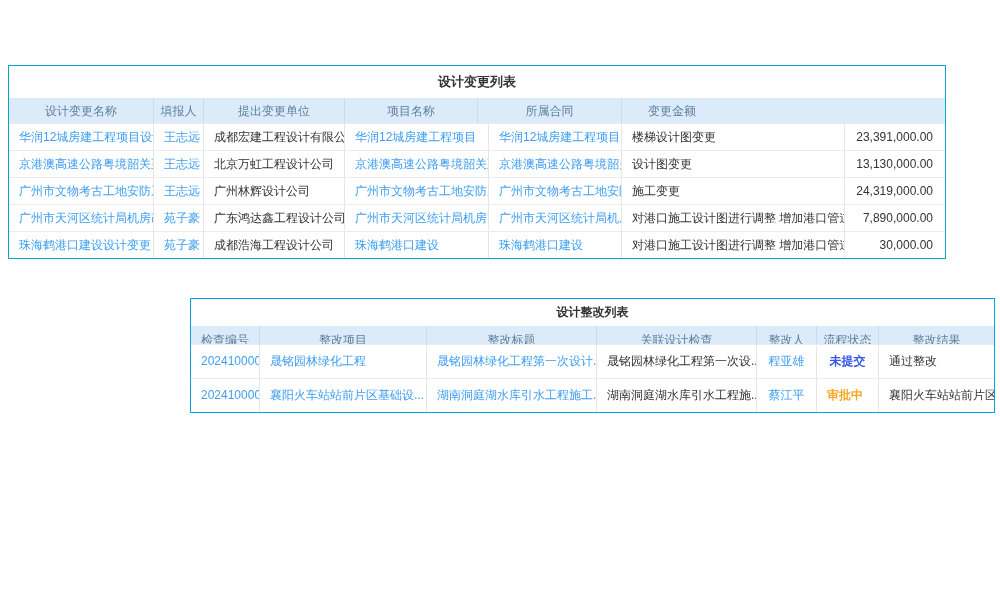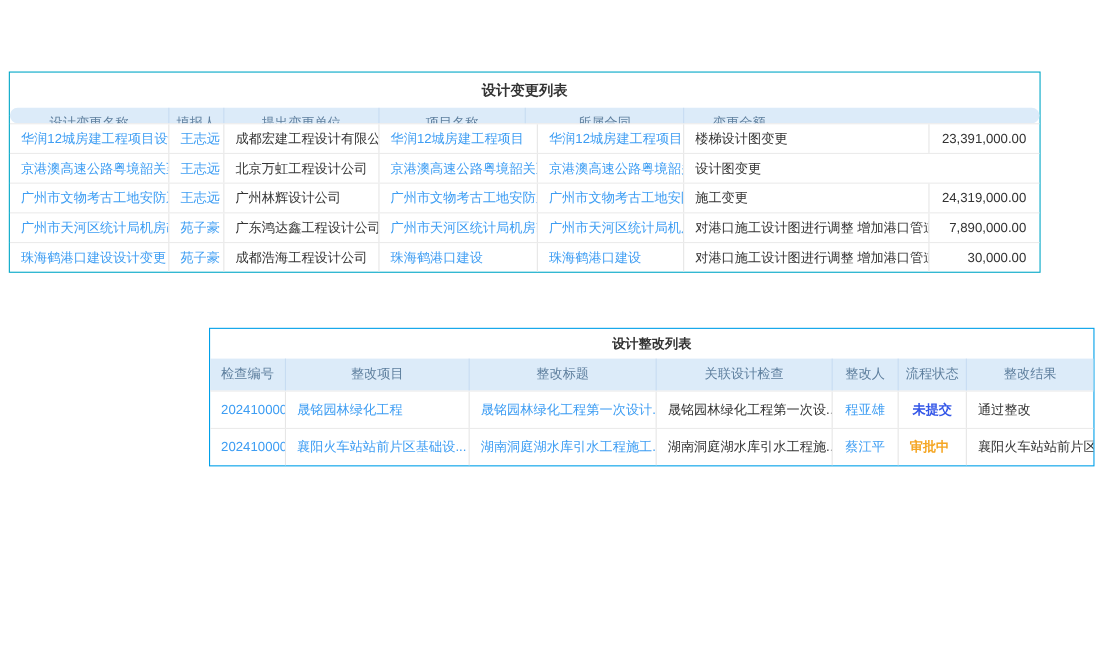--- a/index.html
+++ b/index.html
@@ -18,22 +18,22 @@
   *{margin:0;padding:0;box-sizing:border-box;}
   html,body{width:1000px;height:600px;background:#ffffff;font-family:"Liberation Sans","DejaVu Sans",sans-serif;color:var(--text);overflow:hidden;}
   .panel{position:absolute;background:#fff;}
   .panel-1{left:8px;top:65px;width:938px;border:1px solid var(--t1-border);}
   .panel-2{left:190px;top:298px;width:805px;border:1px solid var(--t2-border);}
   .tbl-title{text-align:center;font-weight:bold;color:#333;}
   .panel-1 .tbl-title{height:32px;line-height:32px;font-size:13px;}
   .panel-2 .tbl-title{height:27px;line-height:27px;font-size:12px;}
   .row{display:flex;align-items:stretch;}
   .hrow{background:var(--header-bg);color:var(--header-text);}
-  .panel-1 .hrow{height:14px;line-height:26px;border-radius:12px;}
-  .panel-2 .hrow{height:29px;line-height:29px;}
+  .panel-1 .hrow{height:25px;line-height:26px;}
+  .panel-2 .hrow{height:18px;line-height:29px;}
   .panel-1 .drow{height:27px;line-height:26px;border-top:1px solid var(--row-line);}
   .panel-2 .drow{height:34px;line-height:33px;border-top:1px solid var(--row-line);}
   .cell{font-size:12px;padding:0 10px;white-space:nowrap;overflow:hidden;flex:0 0 auto;}
   .hrow .cell{text-align:center;border-left:1px solid var(--head-col-line);padding:0 4px;}
   .drow .cell{border-left:1px solid var(--col-line);}
   .hrow .cell:first-child,.drow .cell:first-child{border-left:none;}
   .link{color:var(--link);cursor:pointer;}
   .center{text-align:center;}
   .num{text-align:right;padding-right:12px;}
   .st-pending{color:var(--status-pending);font-weight:bold;text-align:center;}
@@ -70,20 +70,21 @@
     <div class="cell t1c7 num">23,391,000.00</div>
   </div>
 
   <div class="row drow">
     <div class="cell t1c1 link">京港澳高速公路粤境韶关至...</div>
     <div class="cell t1c2 link center">王志远</div>
     <div class="cell t1c3">北京万虹工程设计公司</div>
     <div class="cell t1c4 link">京港澳高速公路粤境韶关至...</div>
     <div class="cell t1c5 link">京港澳高速公路粤境韶关至...</div>
     <div class="cell t1c6">设计图变更</div>
+    <div class="cell t1c7 num">13,130,000.00</div>
   </div>
 
   <div class="row drow">
     <div class="cell t1c1 link">广州市文物考古工地安防系...</div>
     <div class="cell t1c2 link center">王志远</div>
     <div class="cell t1c3">广州林辉设计公司</div>
     <div class="cell t1c4 link">广州市文物考古工地安防系...</div>
     <div class="cell t1c5 link">广州市文物考古工地安防系...</div>
     <div class="cell t1c6">施工变更</div>
     <div class="cell t1c7 num">24,319,000.00</div>

